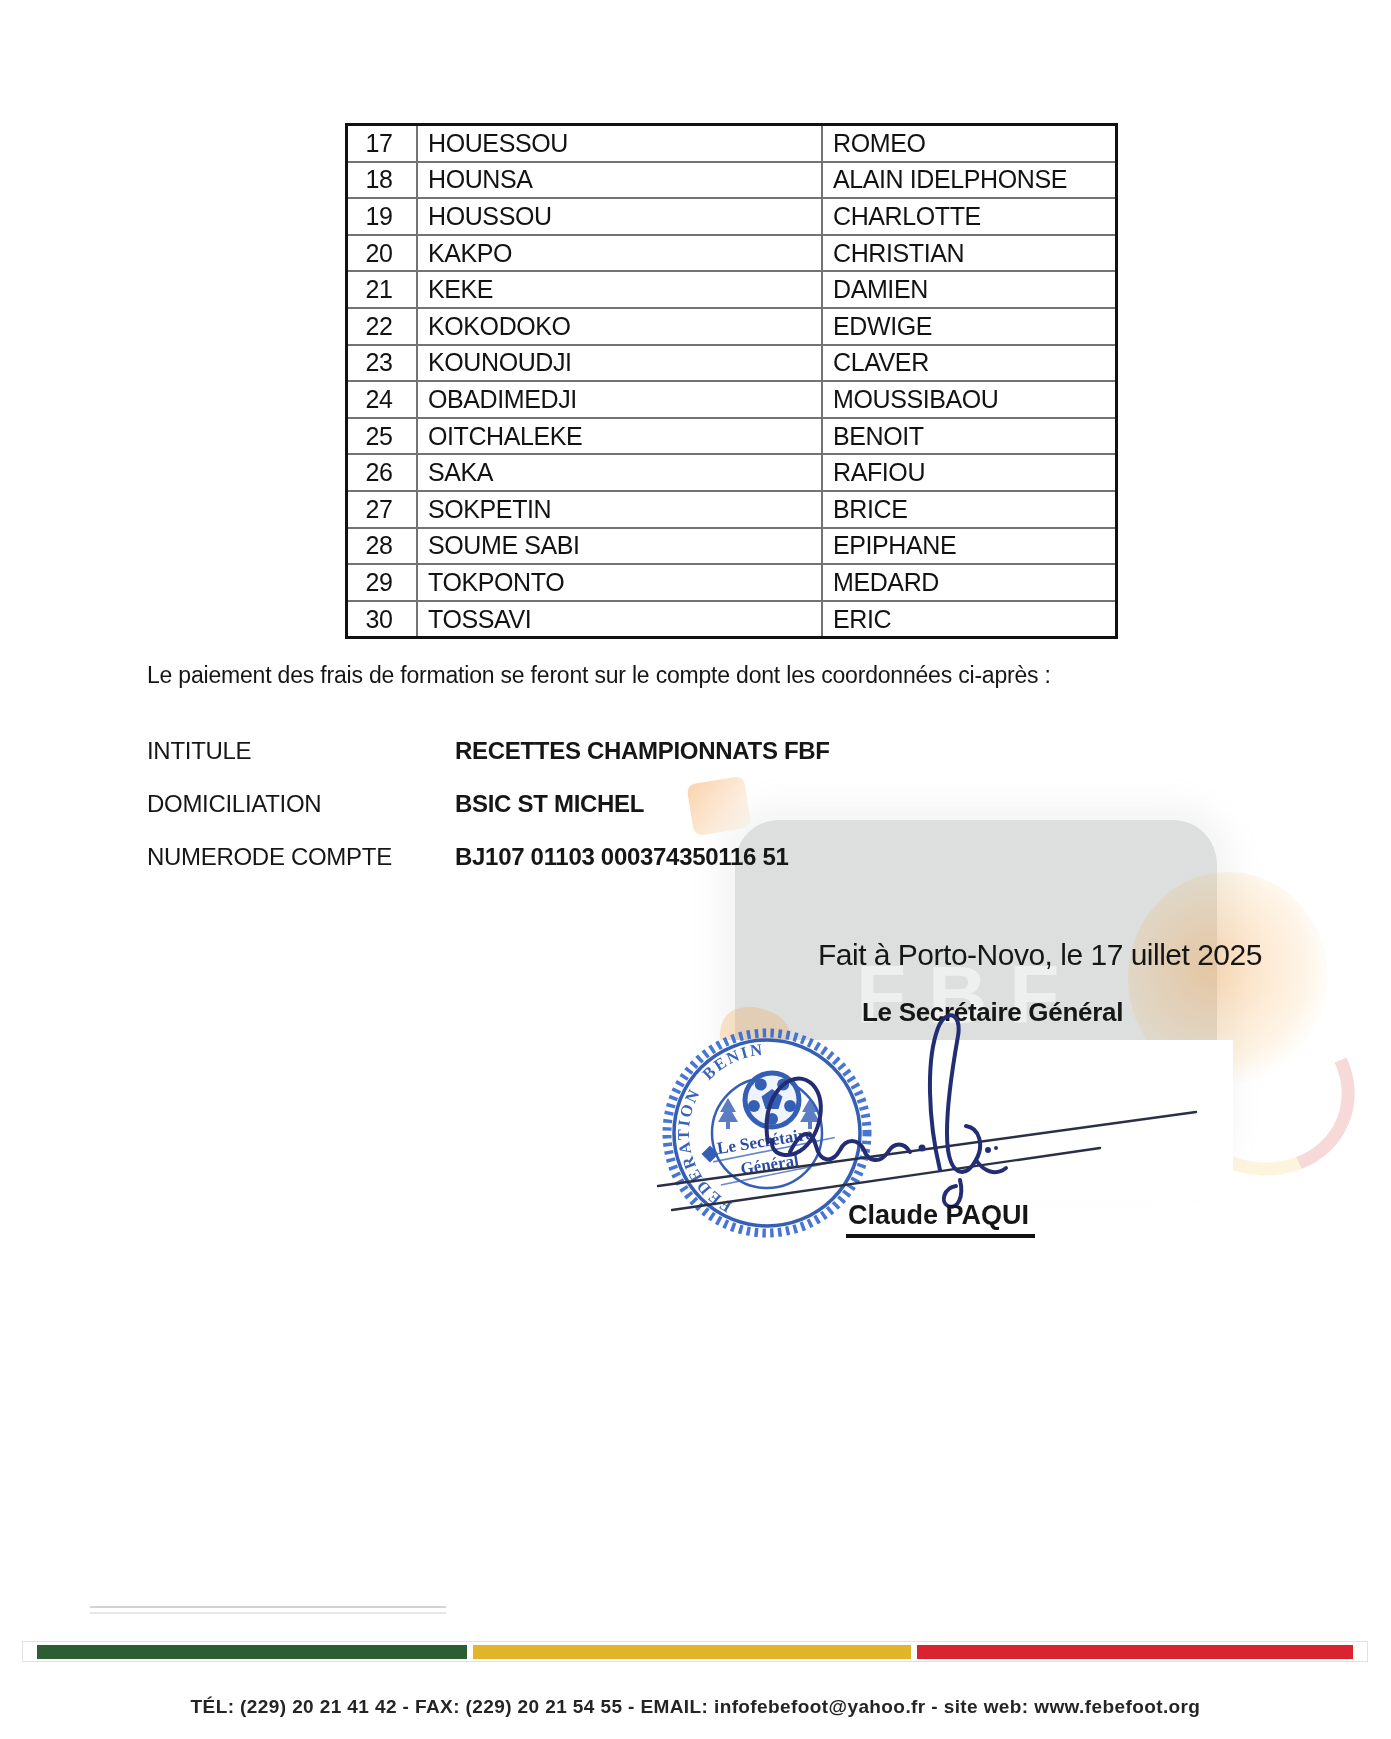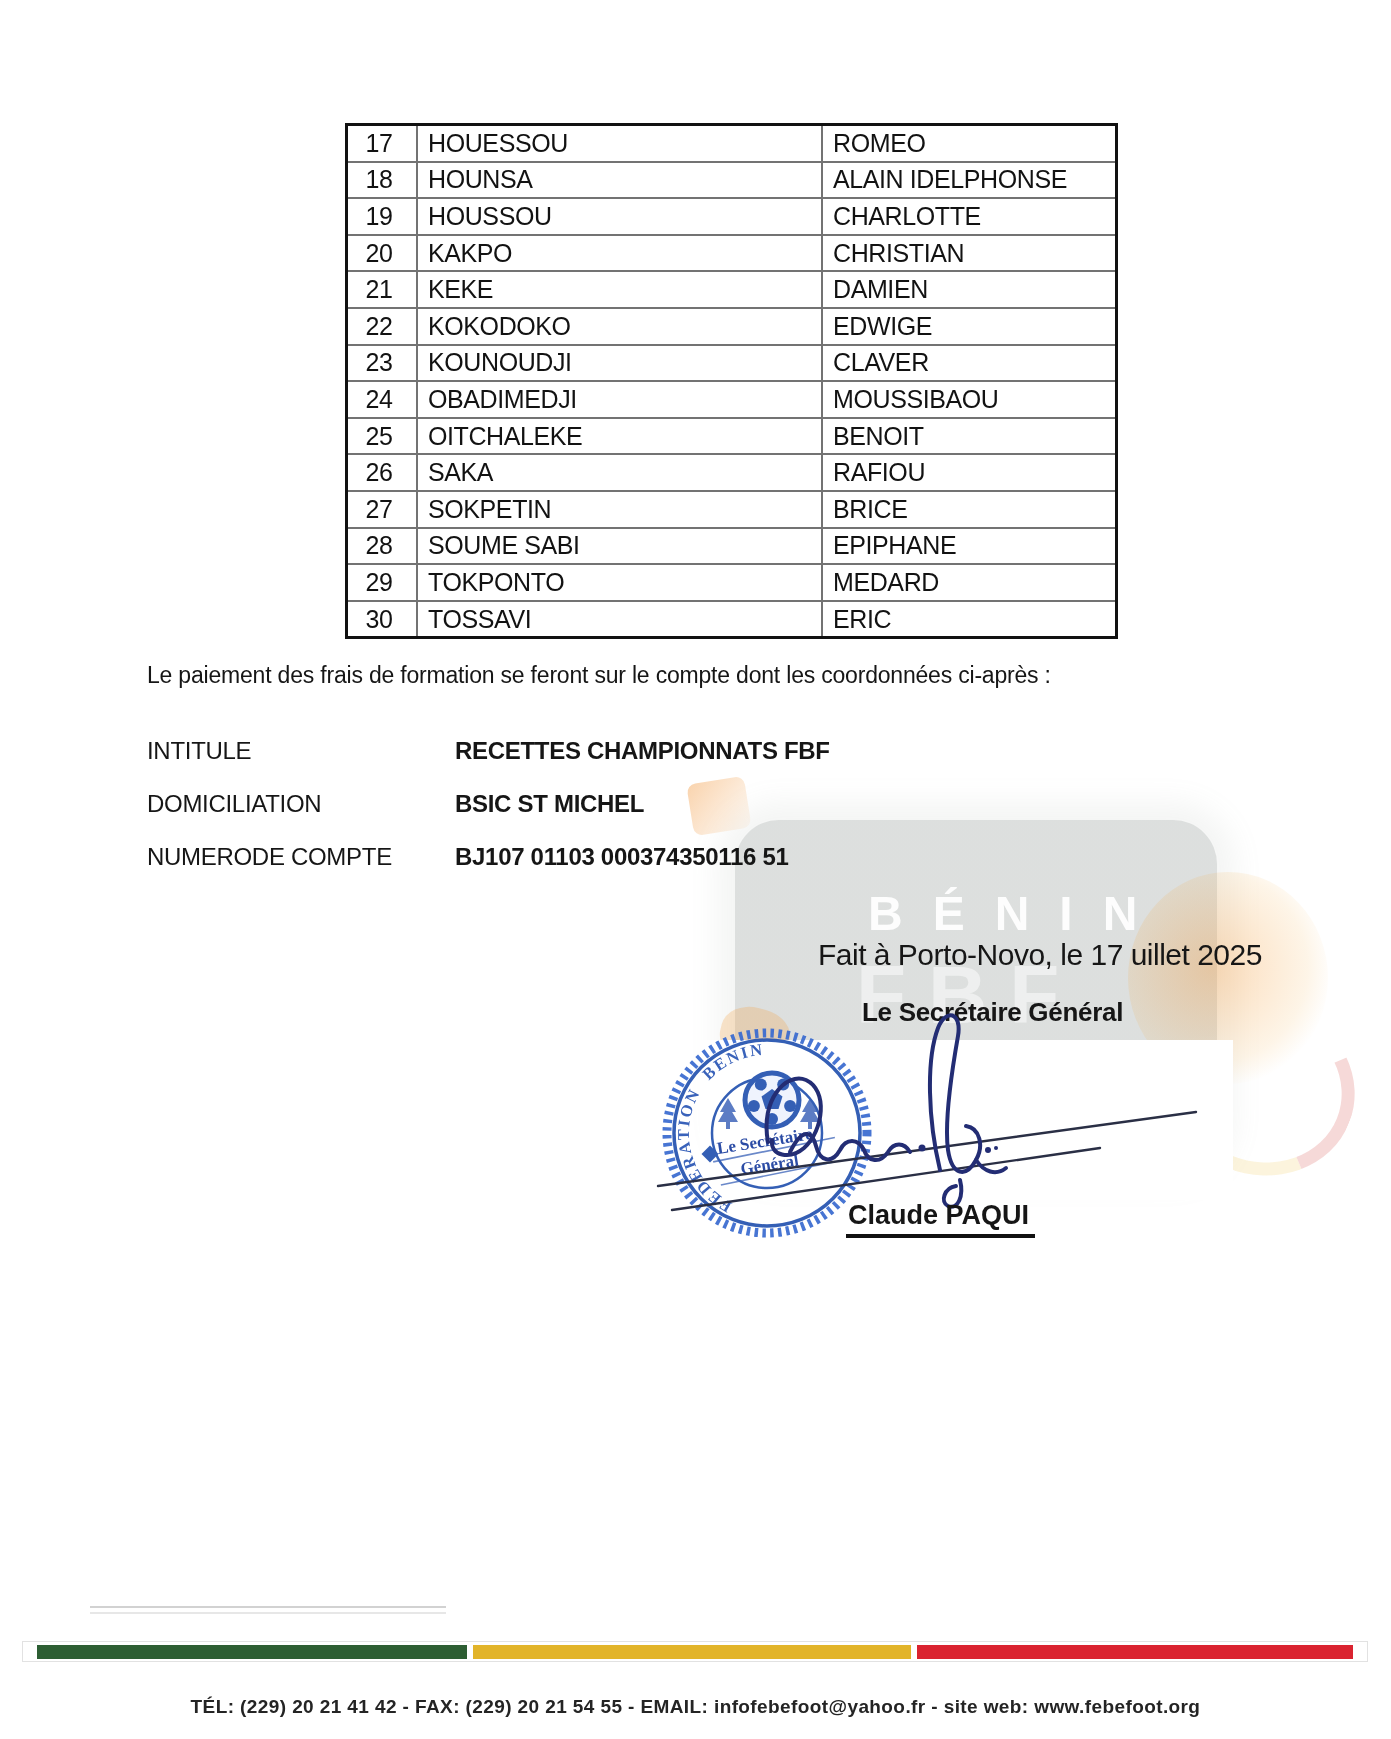--- a/index.html
+++ b/index.html
@@ -90,21 +90,20 @@
 </head>
 <body>
 
 <div class="page">
 
   <div class="wm wm-shield"></div>
   <div class="wm wm-ball"></div>
   <div class="wm wm-arc"></div>
   <div class="wm wm-wedge-top"></div>
   <div class="wm wm-wedge-low"></div>
-  <div class="wm tline wm-country">BÉNIN</div>
   <div class="wm tline wm-org">FBF</div>
   <div class="sig-patch"></div>
 
   <table class="roster">
     <tbody>
         <tr>
           <td class="col-num">17</td>
           <td class="col-last_name">HOUESSOU</td>
           <td class="col-first_name">ROMEO</td>
         </tr>

